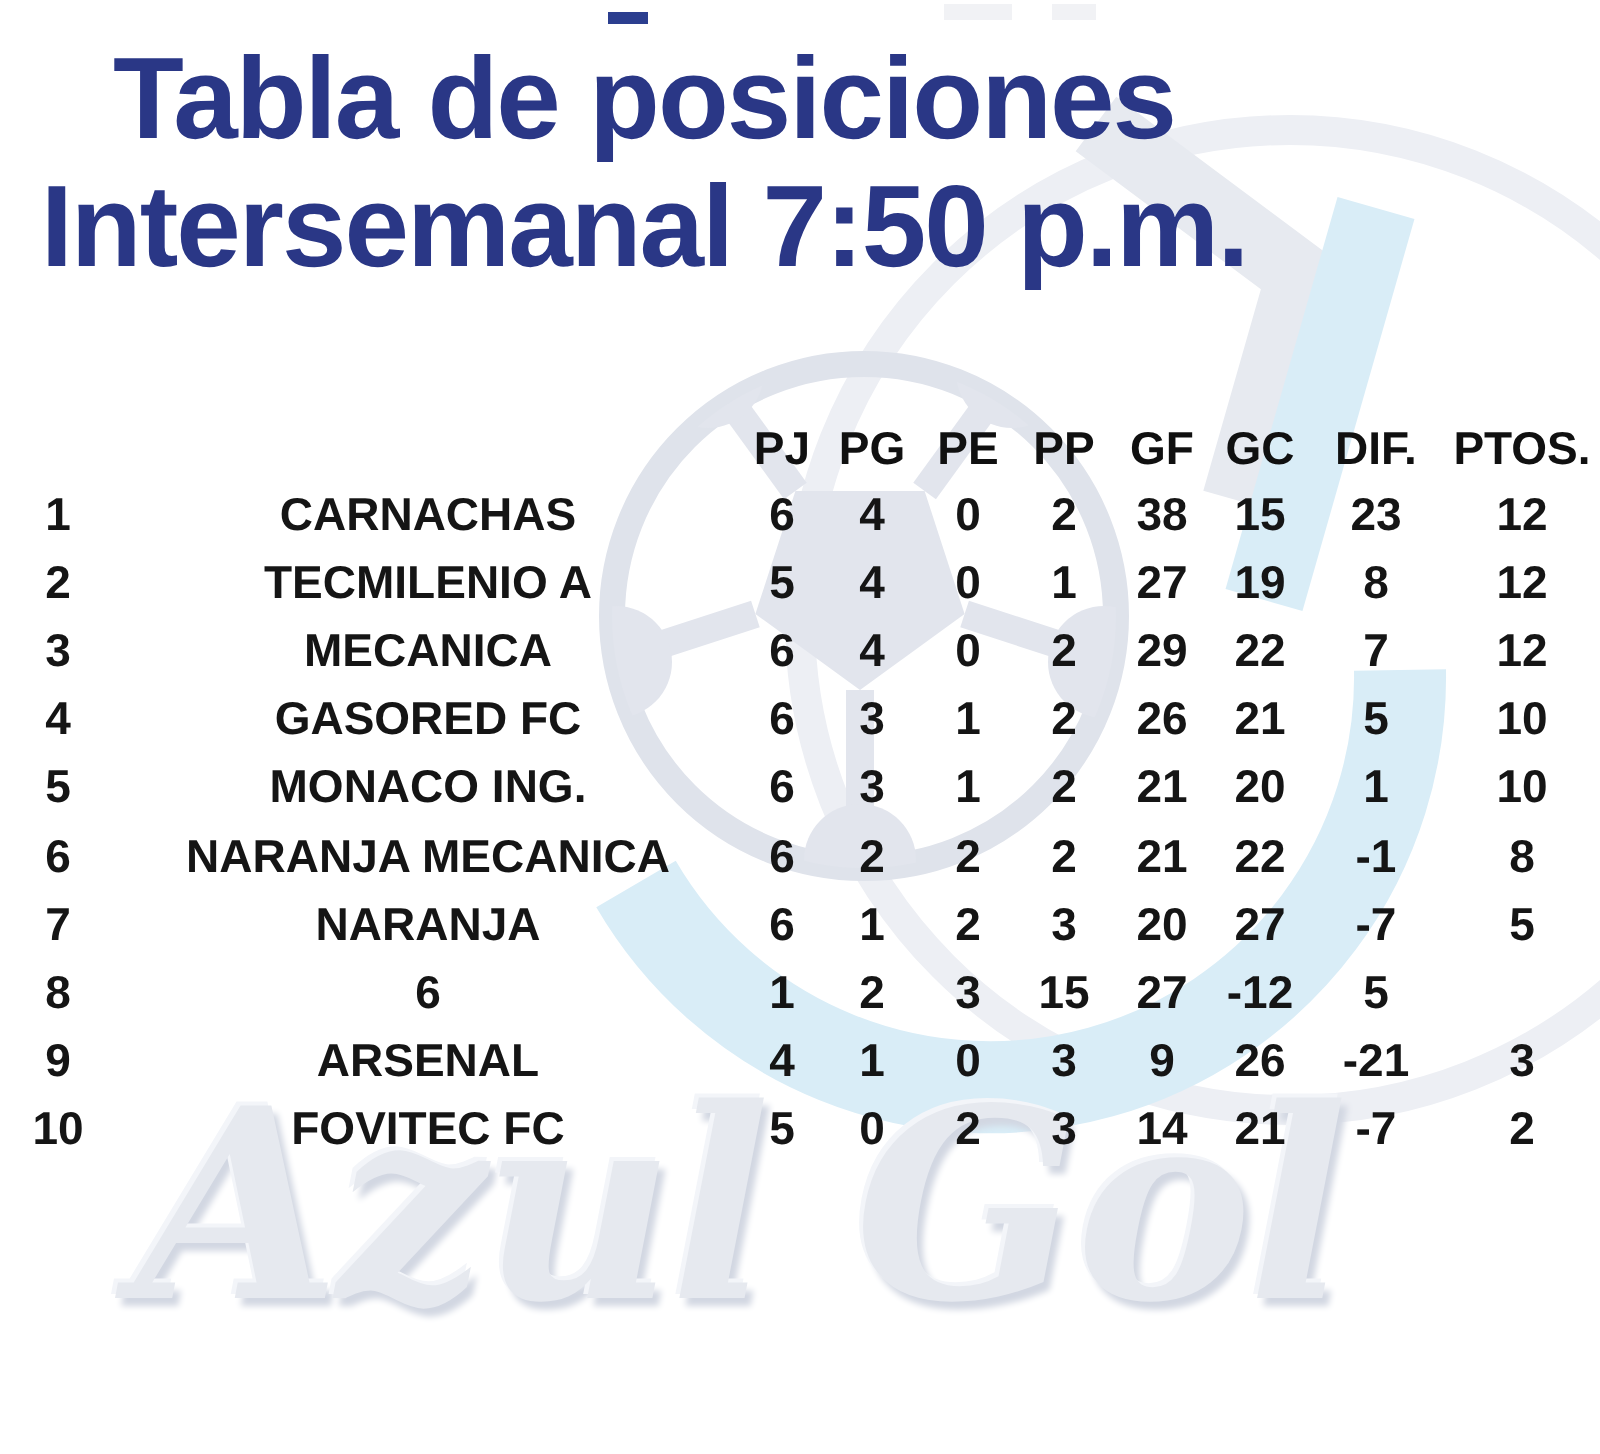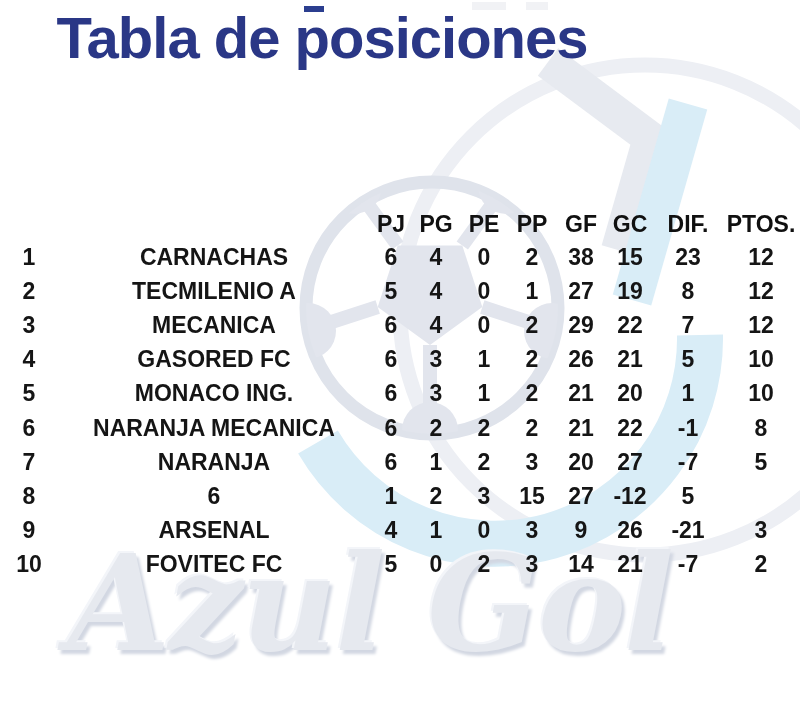--- a/index.html
+++ b/index.html
@@ -16,21 +16,21 @@
     font-family:"DejaVu Serif", serif;
     font-style:italic;font-weight:bold;
     font-size:132px;line-height:160px;
     color:#E6E9EF;
     letter-spacing:-2px;
     text-shadow:-2px -2px 0 #F3F5F9, 3px 4px 3px #D2D7E2;
     pointer-events:none;
   }
   
   .title{
-    position:absolute;left:0;top:6px;width:644px;z-index:2;
+    position:absolute;left:0;top:18px;width:644px;z-index:2;
     text-align:center;color:#2A3786;font-weight:bold;
     font-size:58px;line-height:64px;letter-spacing:-1px;
   }
   
   .standings{position:absolute;left:0;top:0;width:800px;z-index:2;}
   .trow{
     display:grid;
     grid-template-columns:58px 312px 42px 48px 48px 48px 50px 48px 68px 78px;
     align-items:center;
   }
@@ -88,20 +88,21 @@
         <circle cx="552" cy="331" r="28"></circle>
       </g>
     </g>
   </g>
 </svg>
 
 <div class="brand-watermark">Azul Gol</div>
 
 <div class="title">
   <div>Tabla de posiciones</div>
+  <div>Intersemanal 7:50 p.m.</div>
 </div>
 
 <div class="standings">
   <div class="trow header-row">
       <div class="cell"></div>
       <div class="cell"></div>
       <div class="cell">PJ</div>
       <div class="cell">PG</div>
       <div class="cell">PE</div>
       <div class="cell">PP</div>

